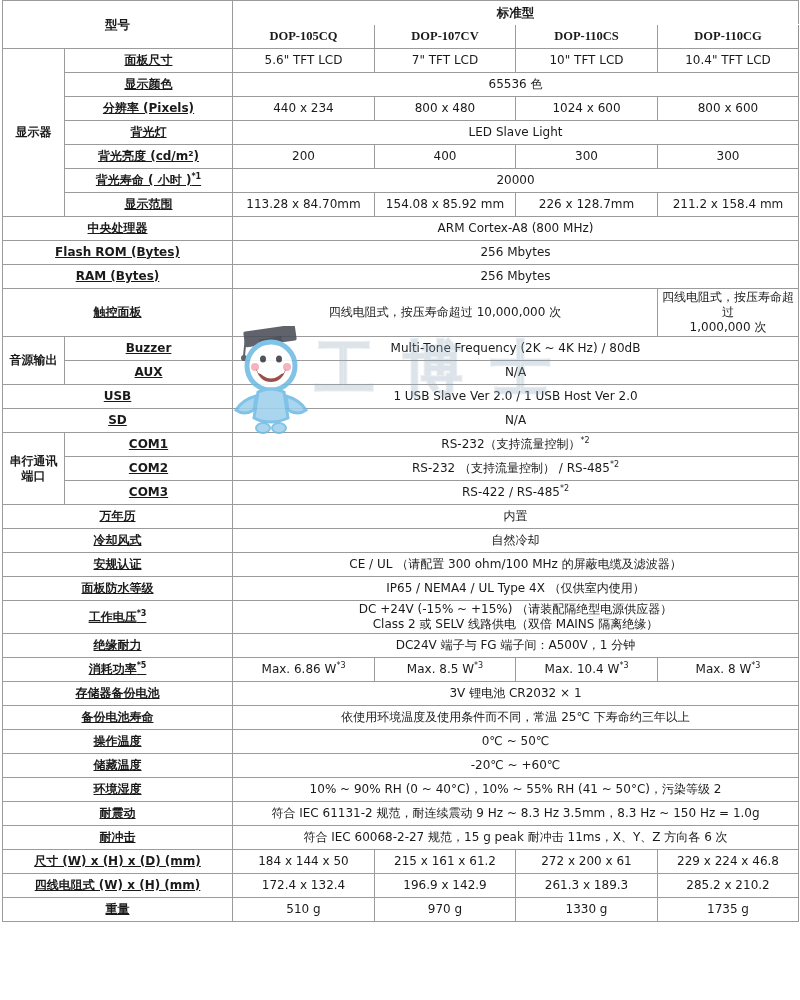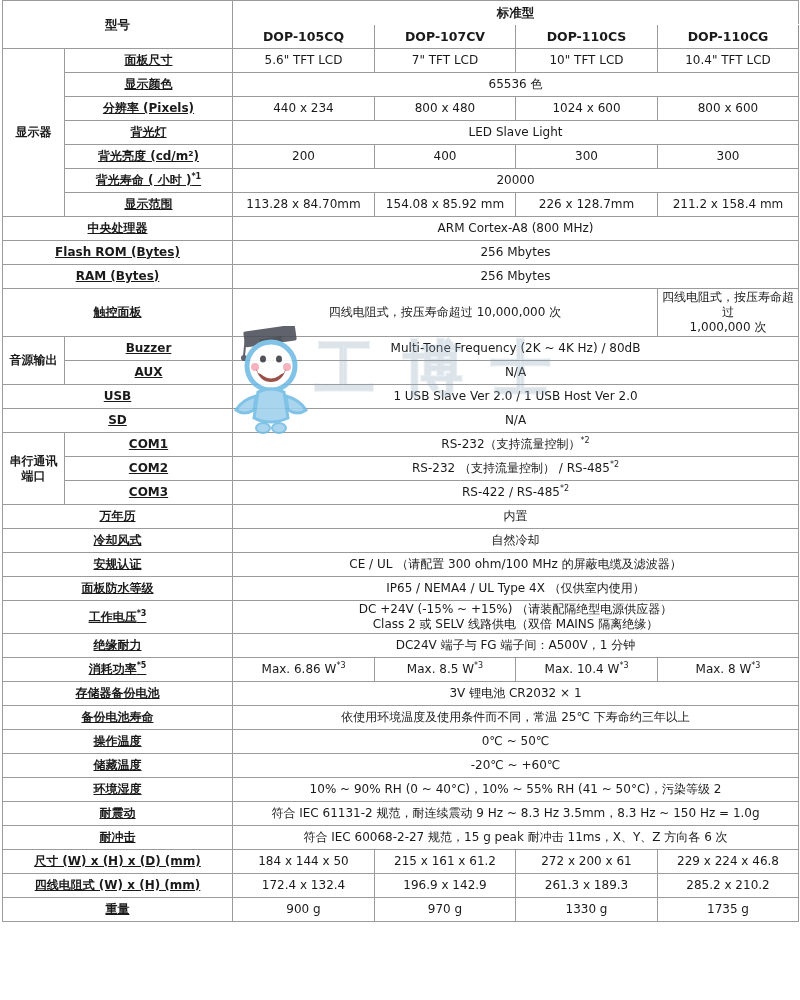--- a/index.html
+++ b/index.html
@@ -38,21 +38,21 @@
   }
   
   td.hd{
     background:#b9dff2;
     font-weight:bold;
     height:23px;
     border:1px solid #8f8f8f;
     font-size:12.5px;
   }
   td.hd.series{border-bottom-color:#ffffff;margin-left:48px;}
-  td.hd.model{border-left-color:#ffffff;border-top-color:#ffffff;}
+  td.hd.model{border-left-color:#ffffff;border-top-color:#ffffff;font-family:Liberation Serif, serif;}
   td.hd.model:last-child{border-right-color:#8f8f8f;}
   
   td.group{
     background:#eff3dd;
     font-weight:bold;
     padding:1px 2px;
     margin-top:36px;
   }
   td.rowlabel{
     font-weight:bold;
@@ -260,21 +260,21 @@
         </tr>
         <tr>
           <td class="rowlabel" colspan="2">四线电阻式 (W) x (H) (mm)</td>
           <td colspan="1">172.4 x 132.4</td>
           <td colspan="1">196.9 x 142.9</td>
           <td colspan="1">261.3 x 189.3</td>
           <td colspan="1">285.2 x 210.2</td>
         </tr>
         <tr>
           <td class="rowlabel" colspan="2">重量</td>
-          <td colspan="1">900 g</td>
+          <td colspan="1">510 g</td>
           <td colspan="1">970 g</td>
           <td colspan="1">1330 g</td>
           <td colspan="1">1735 g</td>
         </tr>
       </tbody>
   </table>
 
   <svg class="wm wm-mascot" viewBox="0 0 80 110">
     <g>
       <rect x="14" y="2" width="52" height="16" rx="2" transform="rotate(-8 40 10)" fill="#4b4e57"></rect>

